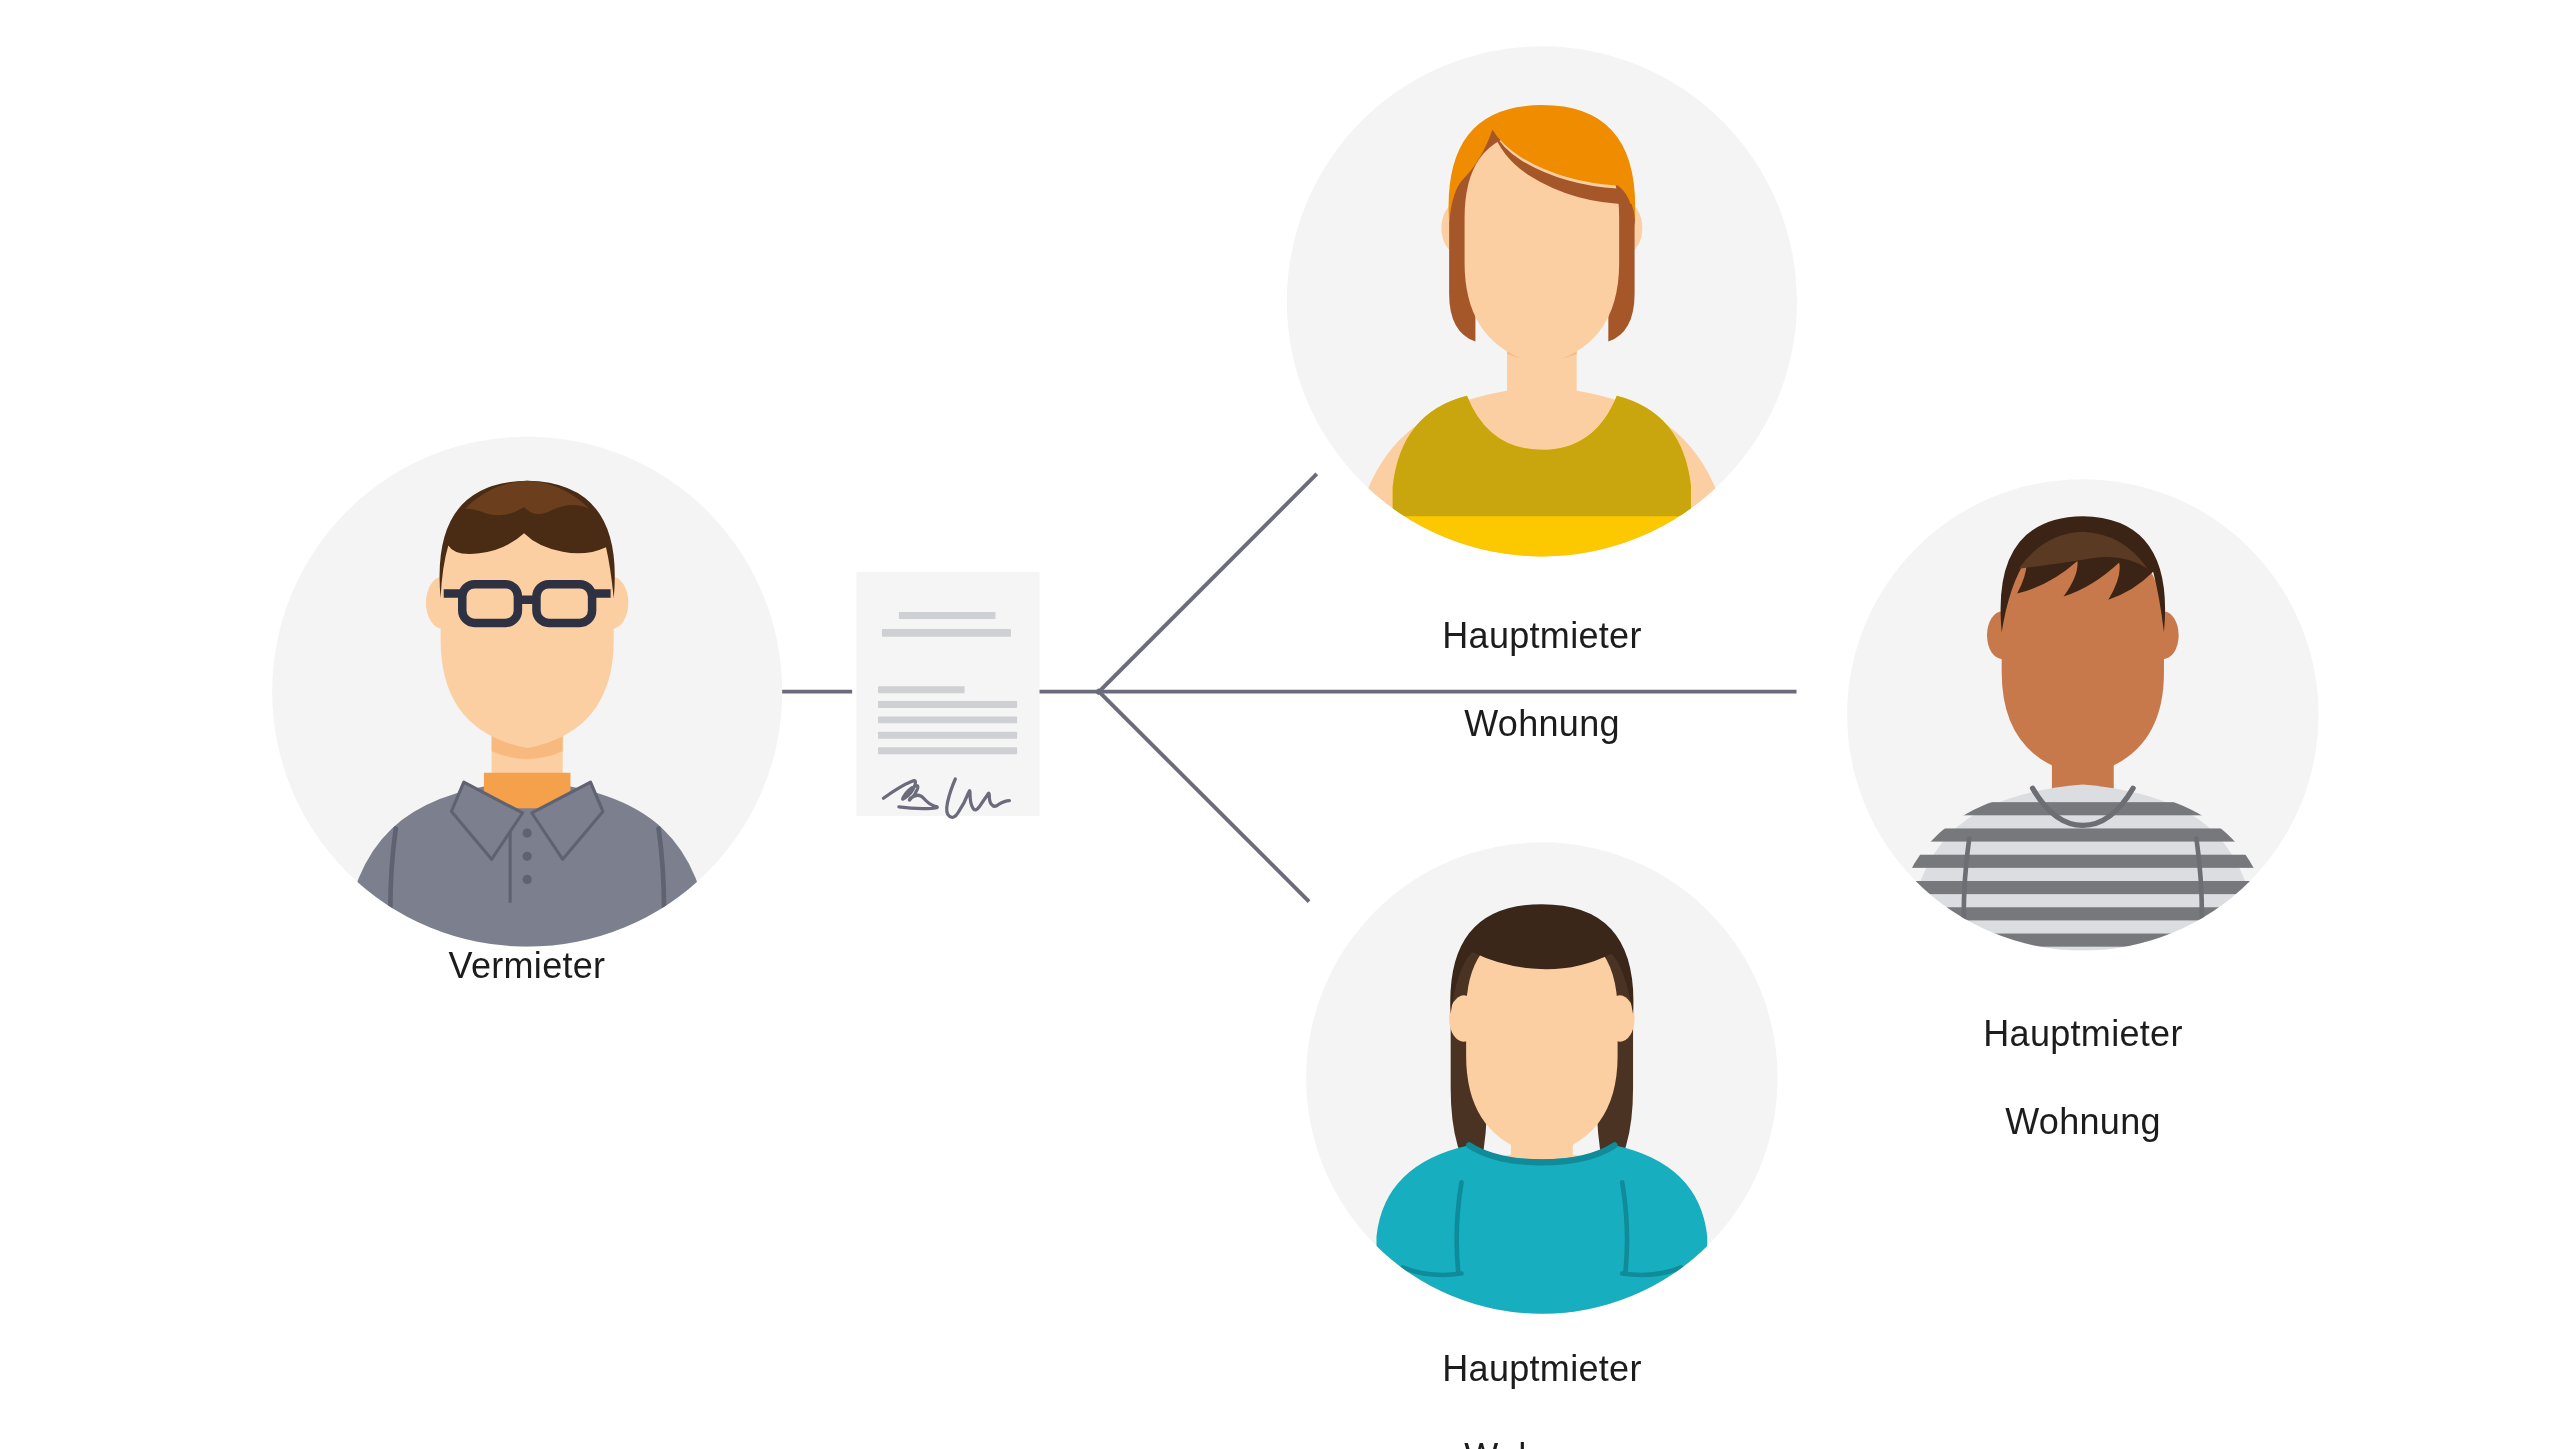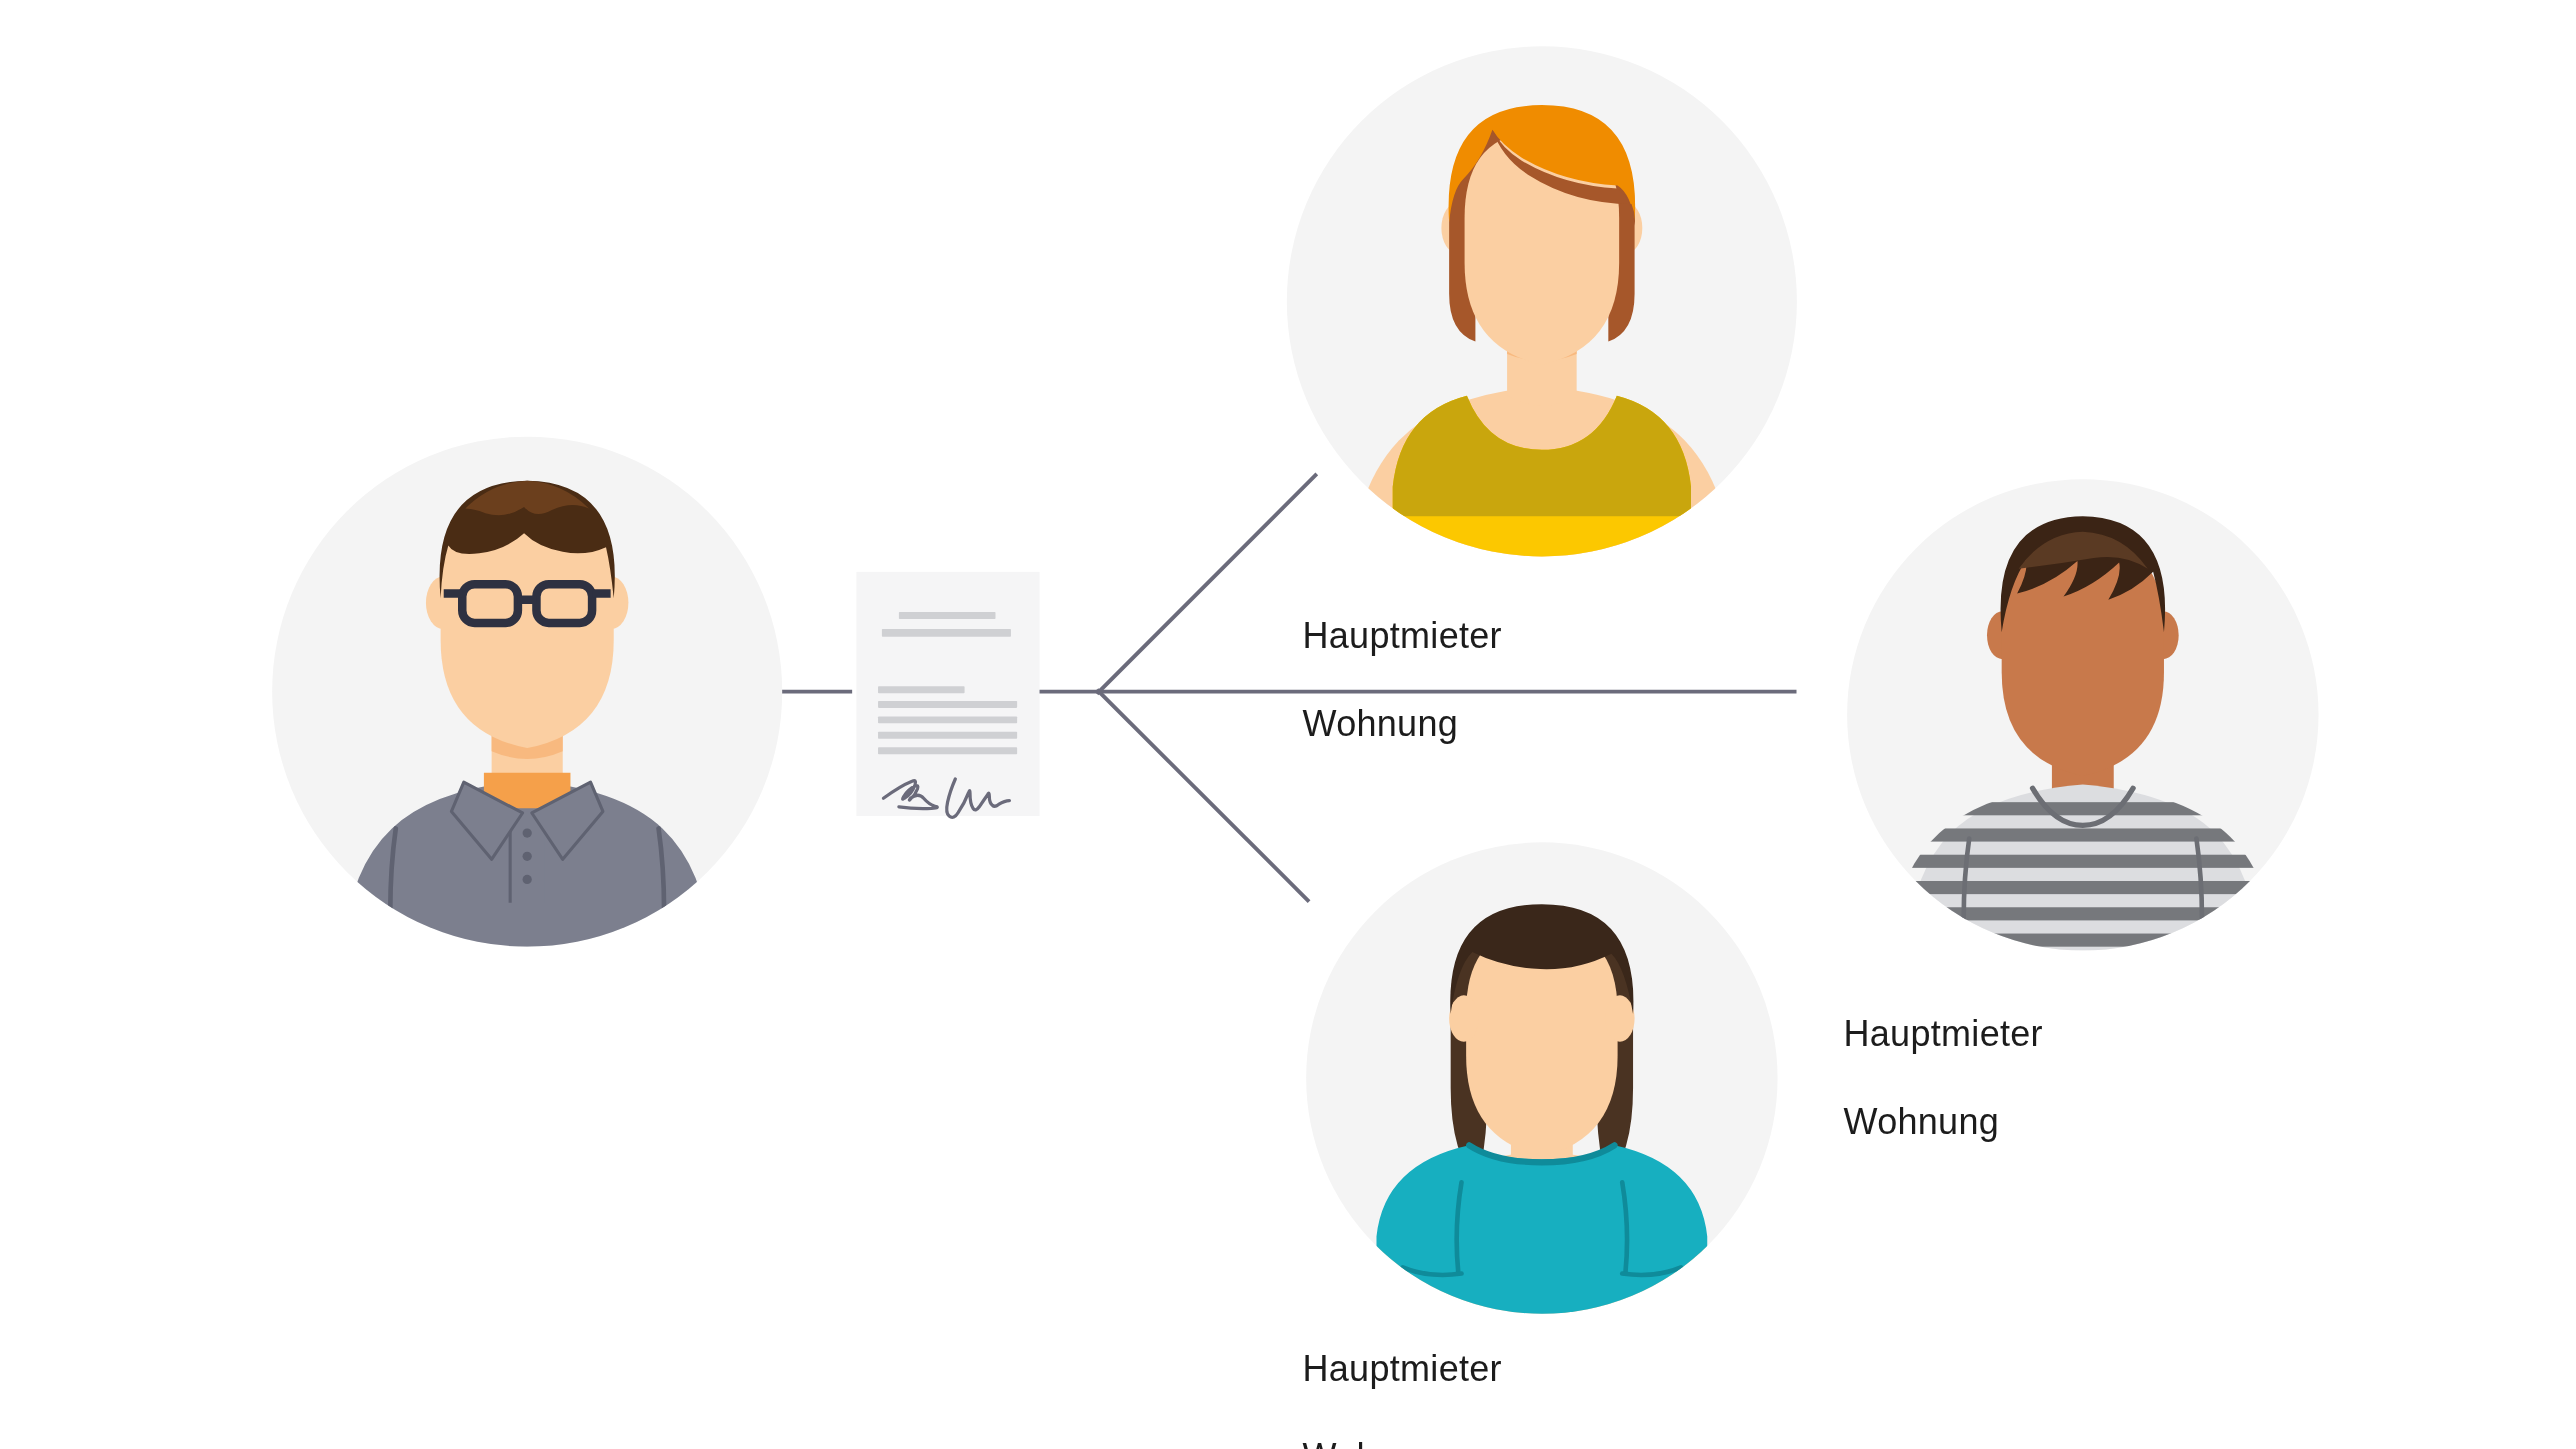--- a/index.html
+++ b/index.html
@@ -20,21 +20,21 @@
   #diagram-svg {
     position: absolute;
     left: 0;
     top: 0;
     width: 2576px;
     height: 1449px;
     display: block;
   }
   .node-label {
     position: absolute;
-    text-align: left;
+    text-align: center;
     color: #1c1c1c;
     font-family: "Liberation Sans", sans-serif;
     font-weight: 300;
     font-size: 36px;
     line-height: 1.22;
     letter-spacing: 0.3px;
     white-space: pre-line;
     transform: translateX(-50%);
   }
 </style>
@@ -211,20 +211,21 @@
         <path d="M1901 1482 q34 22 94 22 q60 0 94 -22" fill="none" stroke="#0f8b9a" stroke-width="8" stroke-linecap="round"></path>
         <path d="M1891 1530 q-10 60 -4 118" stroke="#0f8b9a" stroke-width="6" fill="none" stroke-linecap="round"></path>
         <path d="M2099 1530 q10 60 4 118" stroke="#0f8b9a" stroke-width="6" fill="none" stroke-linecap="round"></path>
         <path d="M1815 1640 q34 14 76 8" stroke="#0f8b9a" stroke-width="6" fill="none" stroke-linecap="round"></path>
         <path d="M2175 1640 q-34 14 -76 8" stroke="#0f8b9a" stroke-width="6" fill="none" stroke-linecap="round"></path>
       </g>
     </g>
 
   </svg>
 
+  <div class="node-label" style="left:527px; top:944px; width:433px;">Vermieter</div>
 
   <div class="node-label" style="left:1542px; top:570px; width:479px;">
     <div>Hauptmieter</div>
     <div>Wohnung</div>
   </div>
 
   <div class="node-label" style="left:2083px; top:968px; width:479px;">
     <div>Hauptmieter</div>
     <div>Wohnung</div>
   </div>

